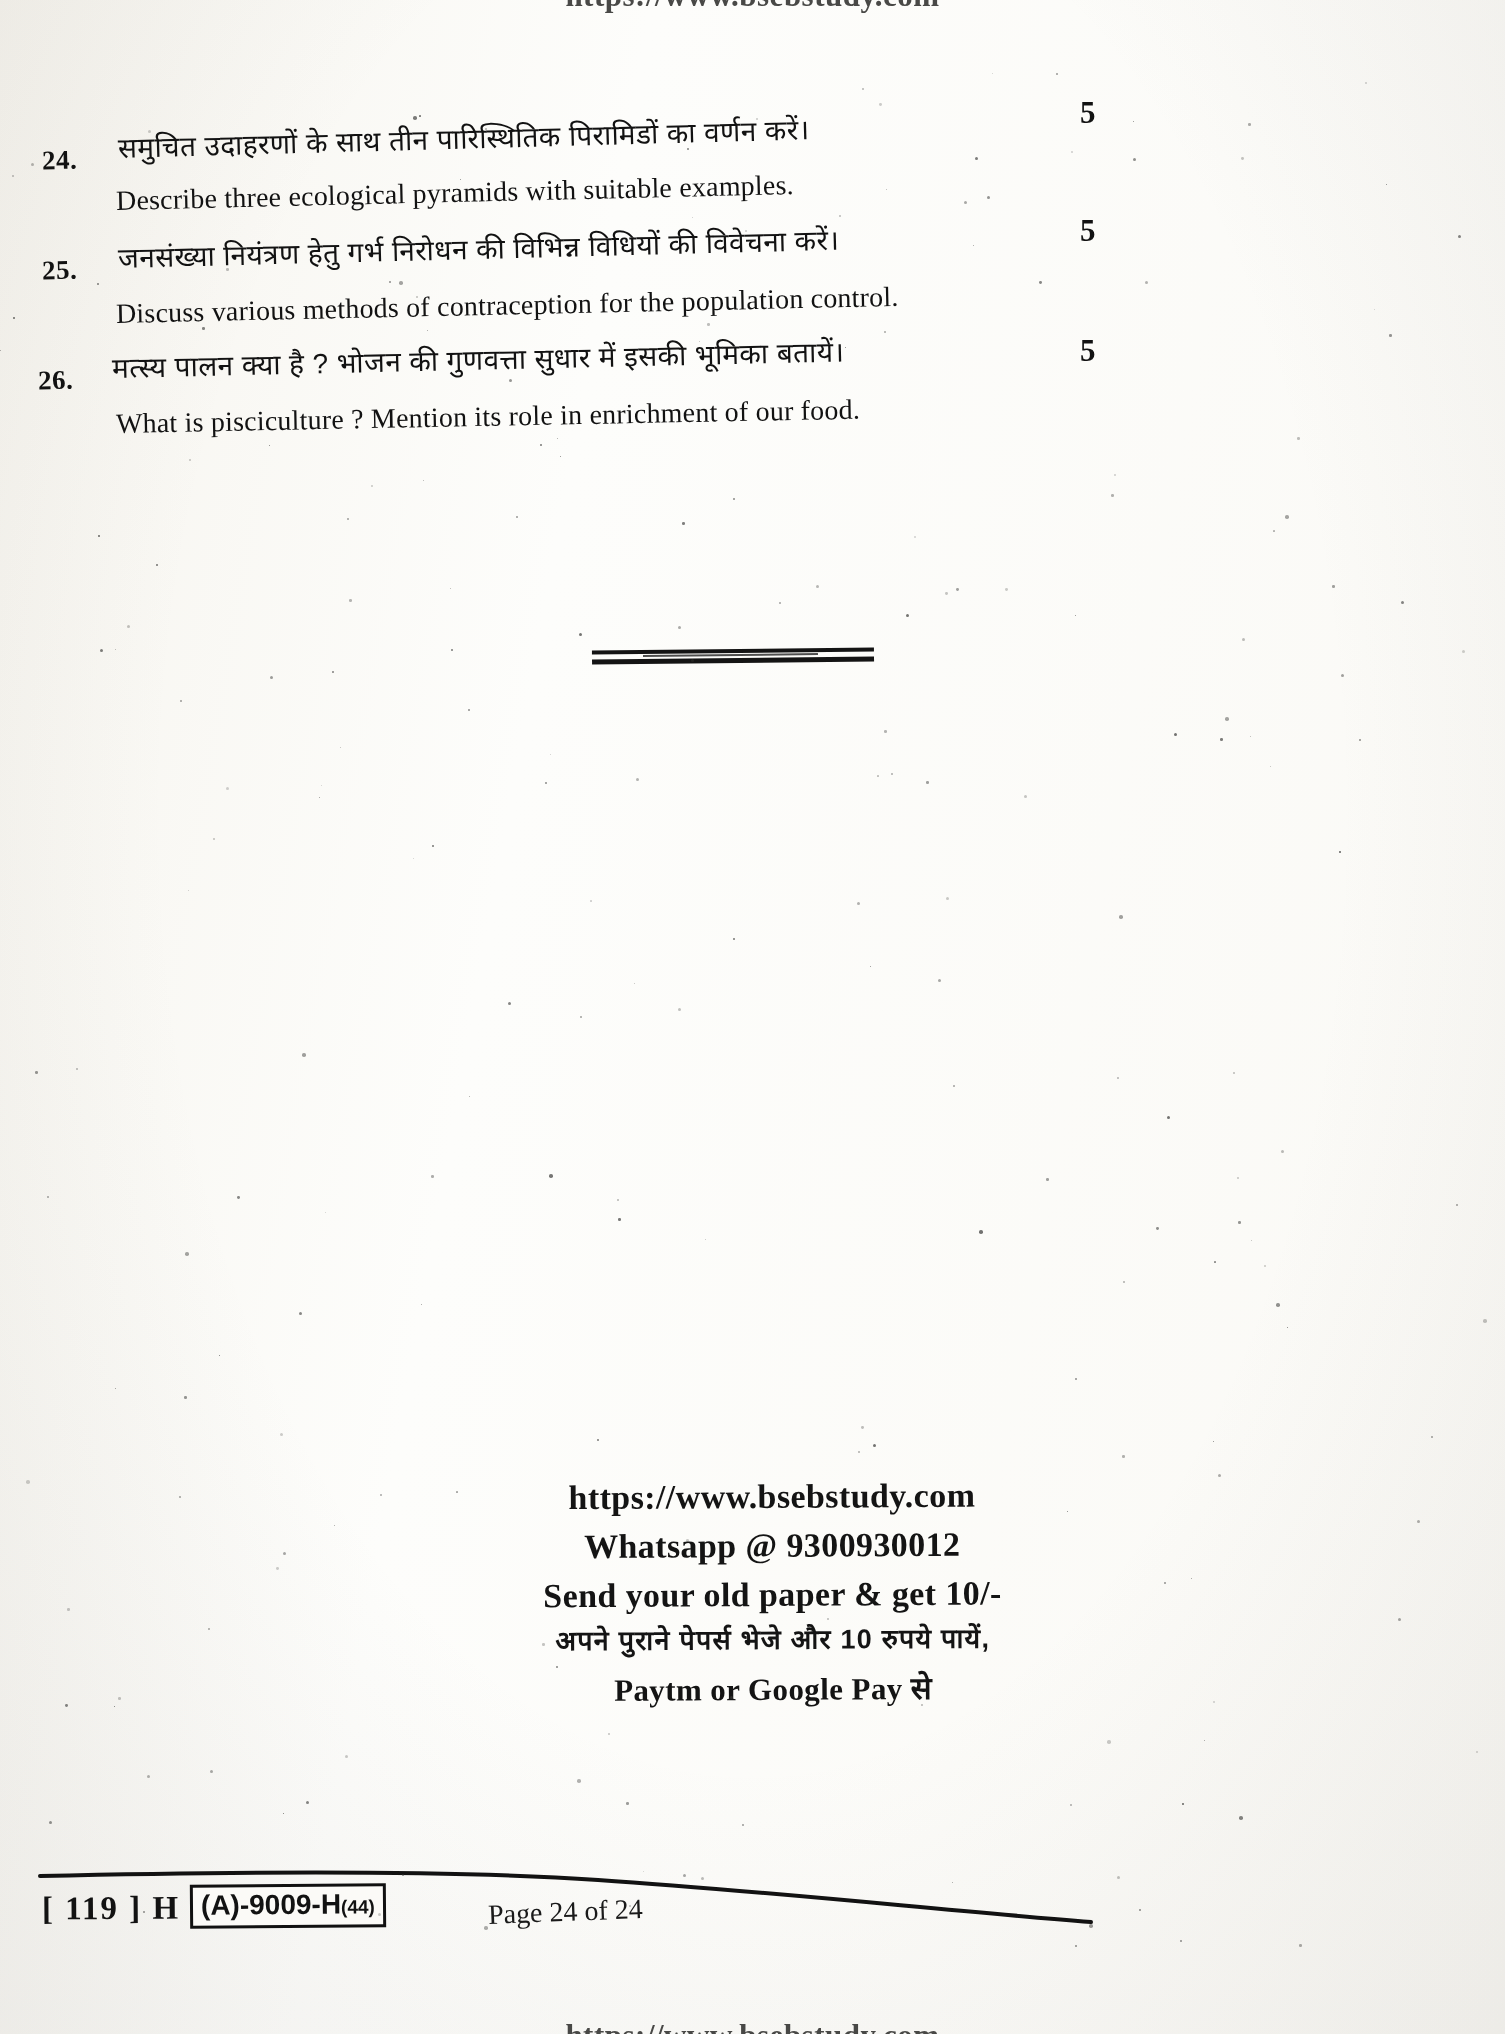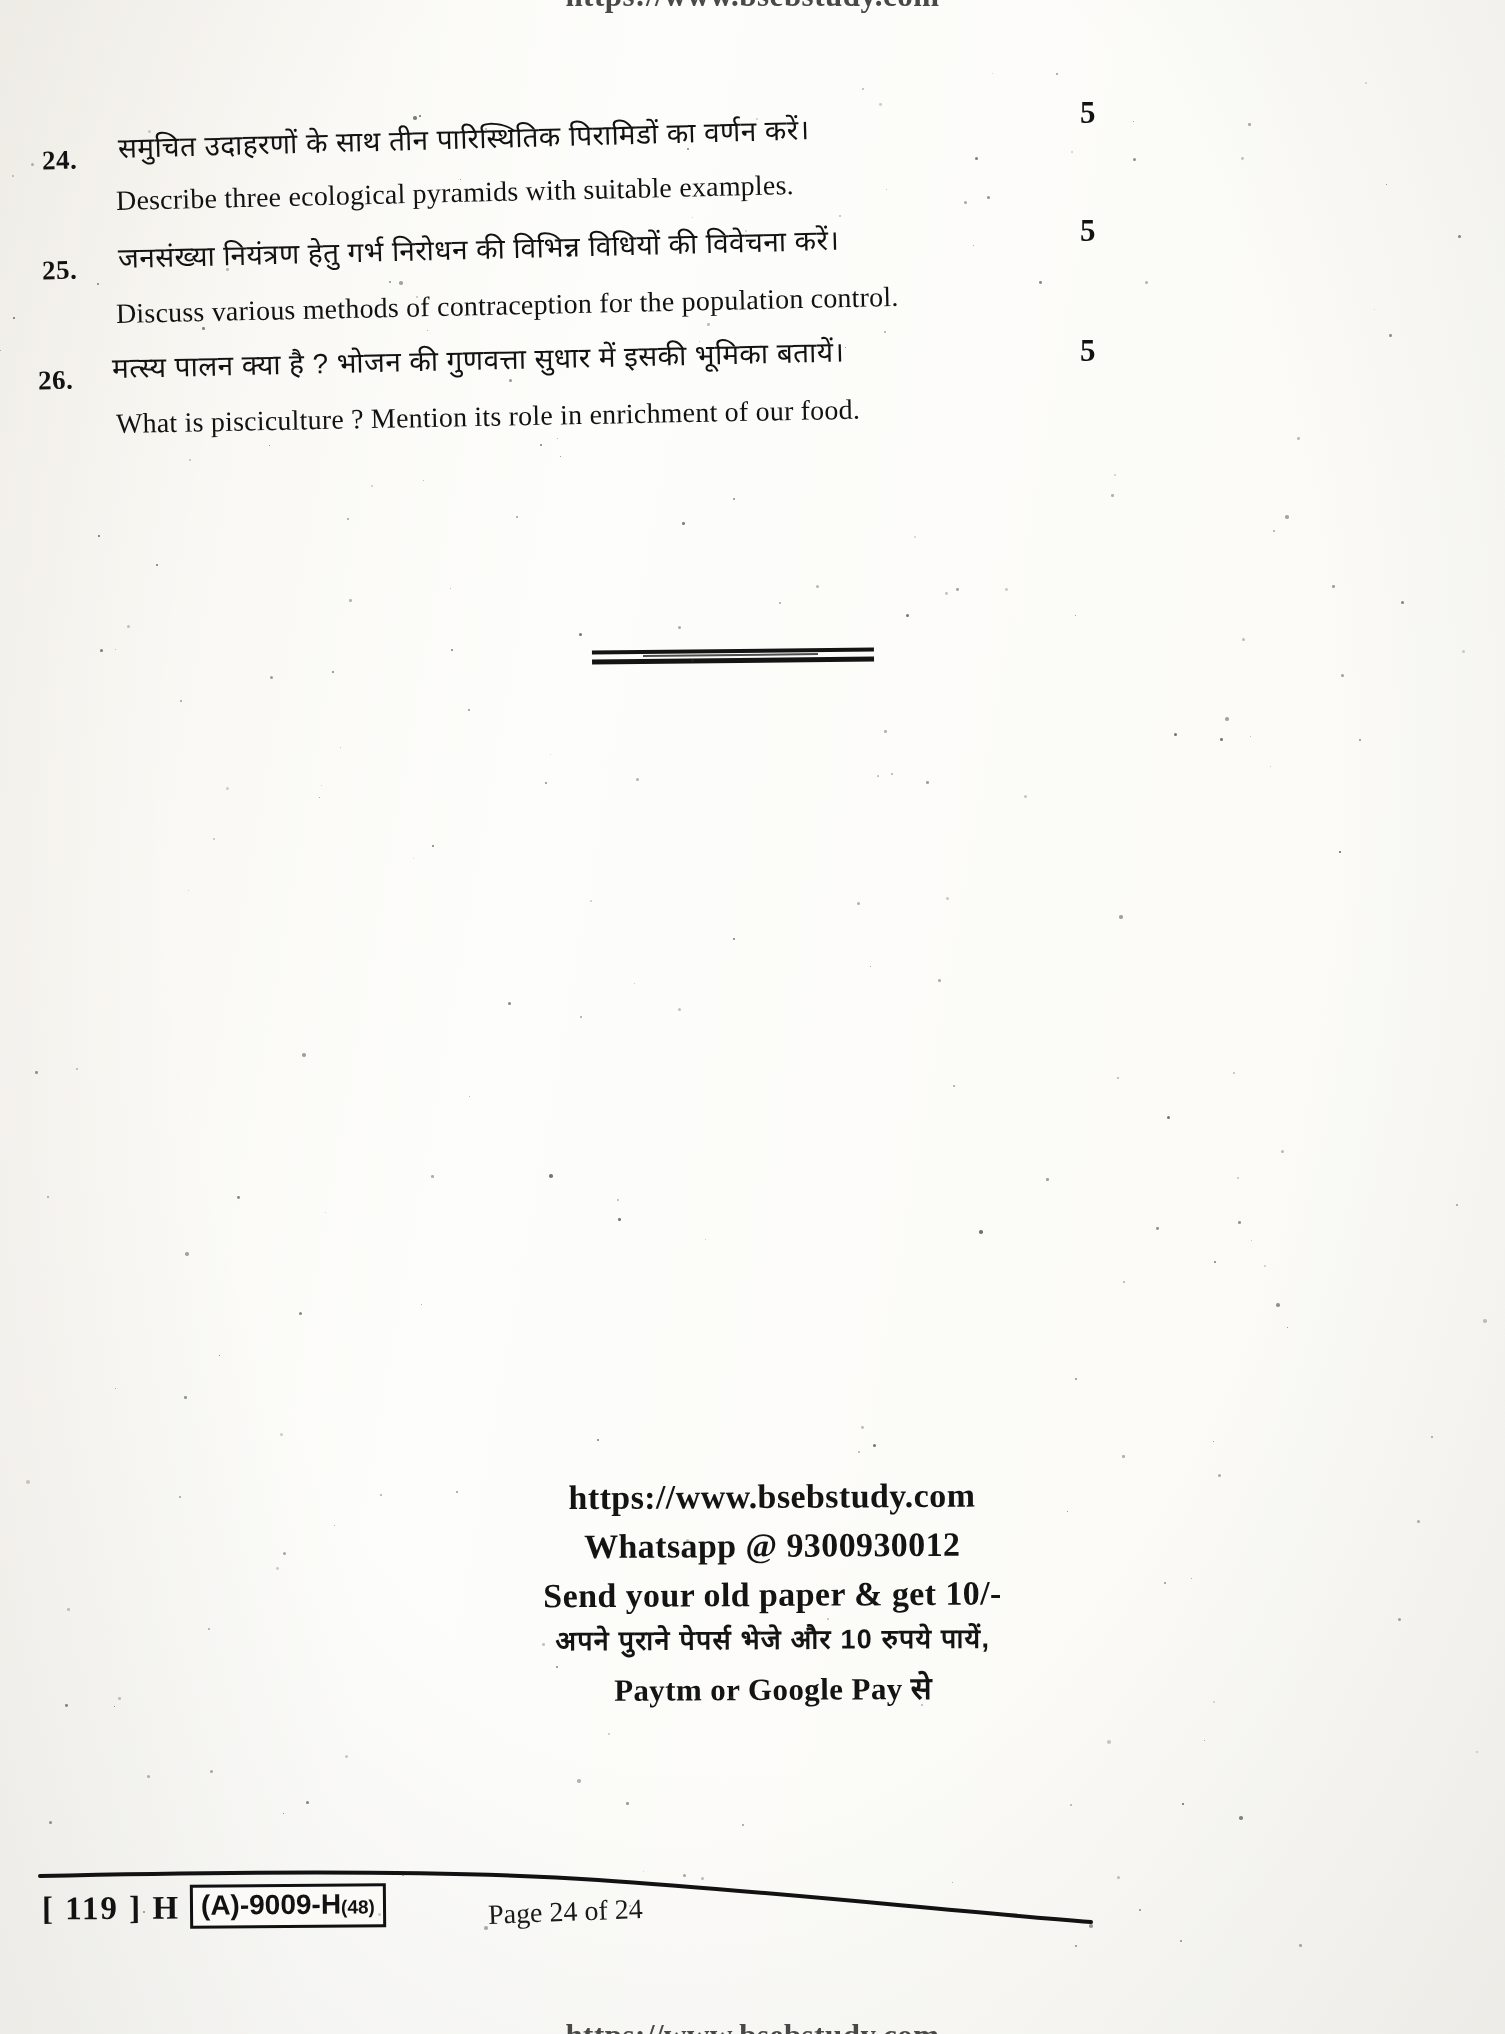--- a/index.html
+++ b/index.html
@@ -281,21 +281,21 @@
 
   <div id="bottom-bar">
 
     <svg id="bar-line" viewBox="0 0 1055 64" preserveAspectRatio="none">
       <path d="M 2 6 C 180 2, 420 0, 560 10 C 740 22, 900 40, 1053 52" stroke="#121212" stroke-width="4" fill="none" stroke-linecap="round"></path>
     </svg>
 
     <span id="code-left">[ 119 ] H</span>
 
     <span id="code-box">
-      <span>(A)-9009-H</span><span class="sub">(48)</span>
+      <span>(A)-9009-H</span><span class="sub">(44)</span>
     </span>
 
     <span id="page-of">Page 24 of 24</span>
   </div>
 
   <div class="edge-url" id="bottom-url">https://www.bsebstudy.com</div>
 
   <div id="speckles">
       <div class="speck" style="width: 3.2px; height: 3.2px; left: 299px; top: 1312px; opacity: 0.6;"></div>
       <div class="speck" style="width: 1.6px; height: 1.6px; left: 779px; top: 602px; opacity: 0.41;"></div>

